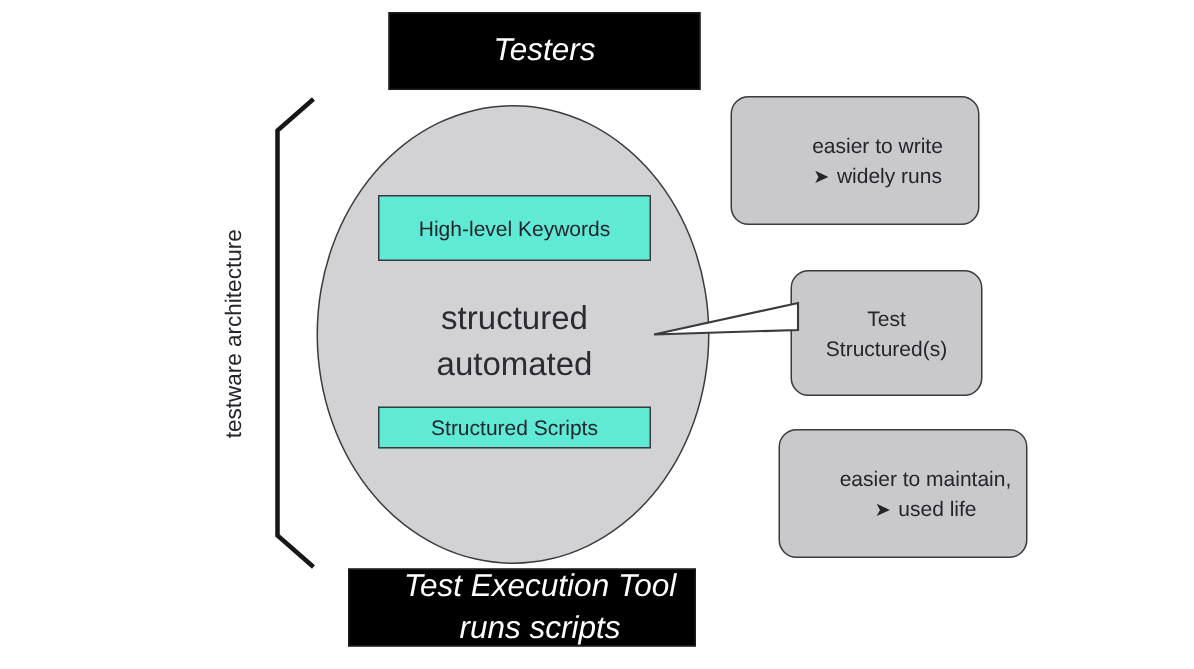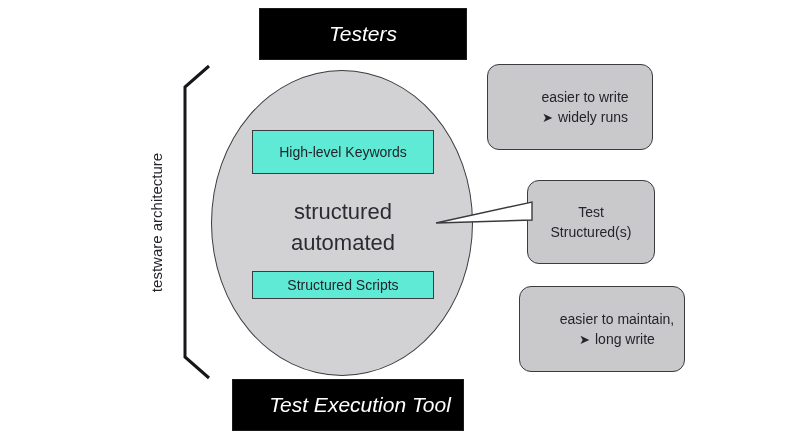--- a/index.html
+++ b/index.html
@@ -148,35 +148,36 @@
 
   <div class="ellipse-label" style="left:252px; top:196px; width:182px;">
     <span class="ln">structured</span><br>
     <span class="ln">automated</span>
   </div>
 
   <div class="mid-box" style="left:252px; top:271px; width:182px; height:28px;">Structured Scripts</div>
 
   <div class="dark-box" style="left:232px; top:379px; width:232px; height:52px;padding-left:24px;">
     <span class="ln">Test Execution Tool</span>
+    <span class="ln">runs scripts</span>
   </div>
 
   <div class="note-box" style="left:487px; top:64px; width:166px; height:86px;">
     <span class="ln">easier to write</span>
     <span class="bullet-line">
       <span class="arrow-glyph">➤</span>
       <span>widely runs</span>
     </span>
   </div>
 
   <div class="note-box" style="left:487px; top:286px; width:166px; height:86px;margin-left:32px;">
     <span class="ln">easier to maintain,</span>
     <span class="bullet-line">
       <span class="arrow-glyph">➤</span>
-      <span>long write</span>
+      <span>used life</span>
     </span>
   </div>
 
   <svg class="callout-pointer" style="left:432px; top:190px; width:110px; height:50px;" viewBox="0 0 110 50">
     <polygon points="4,33 100,12 100,30" fill="#ffffff" stroke="#3a3a3f" stroke-width="1.4" stroke-linejoin="miter"></polygon>
   </svg>
 
   <div class="callout-box" style="left:527px; top:180px; width:128px; height:84px;text-align:right;">
     <span class="ln">Test</span>
     <span class="ln">Structured(s)</span>

